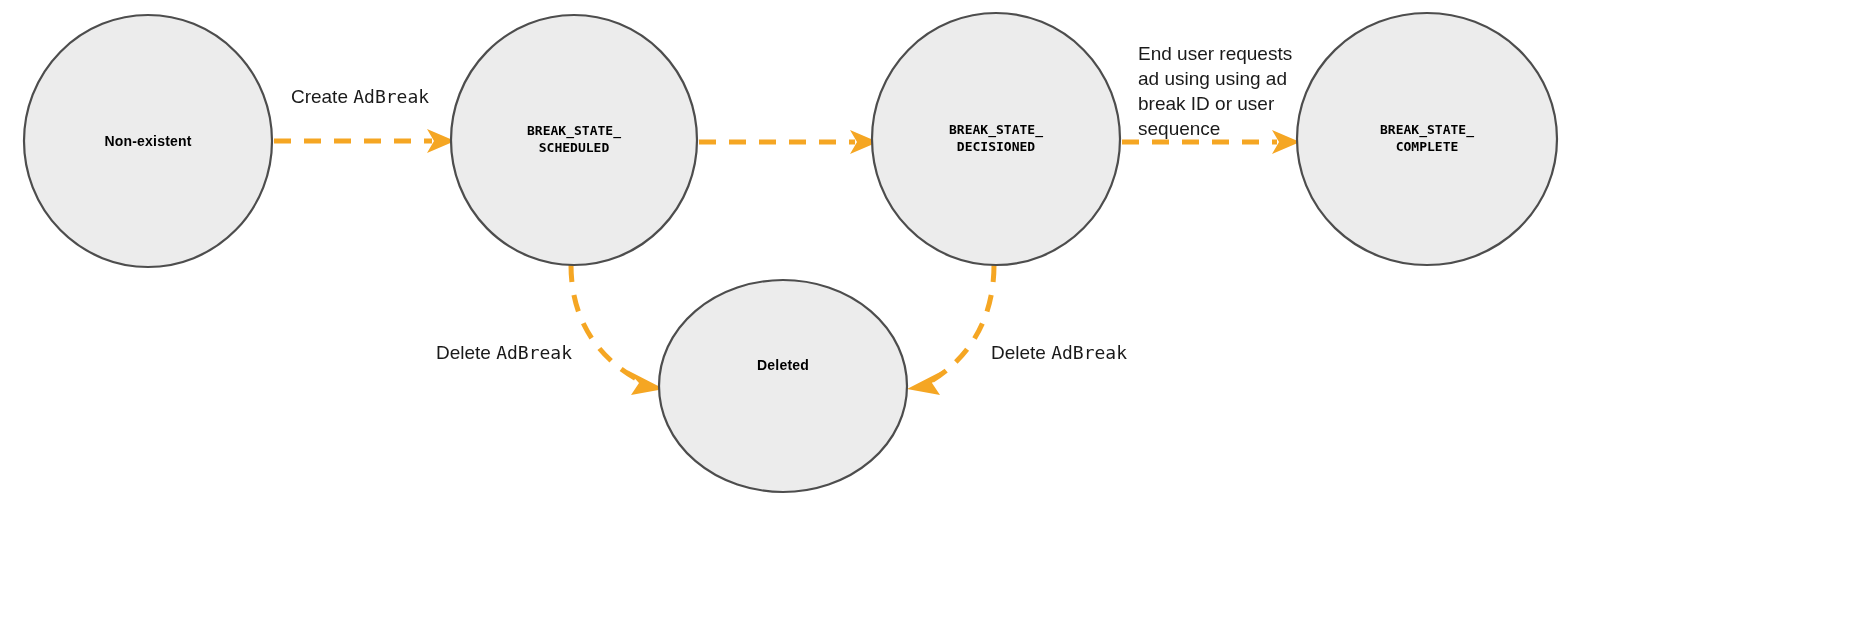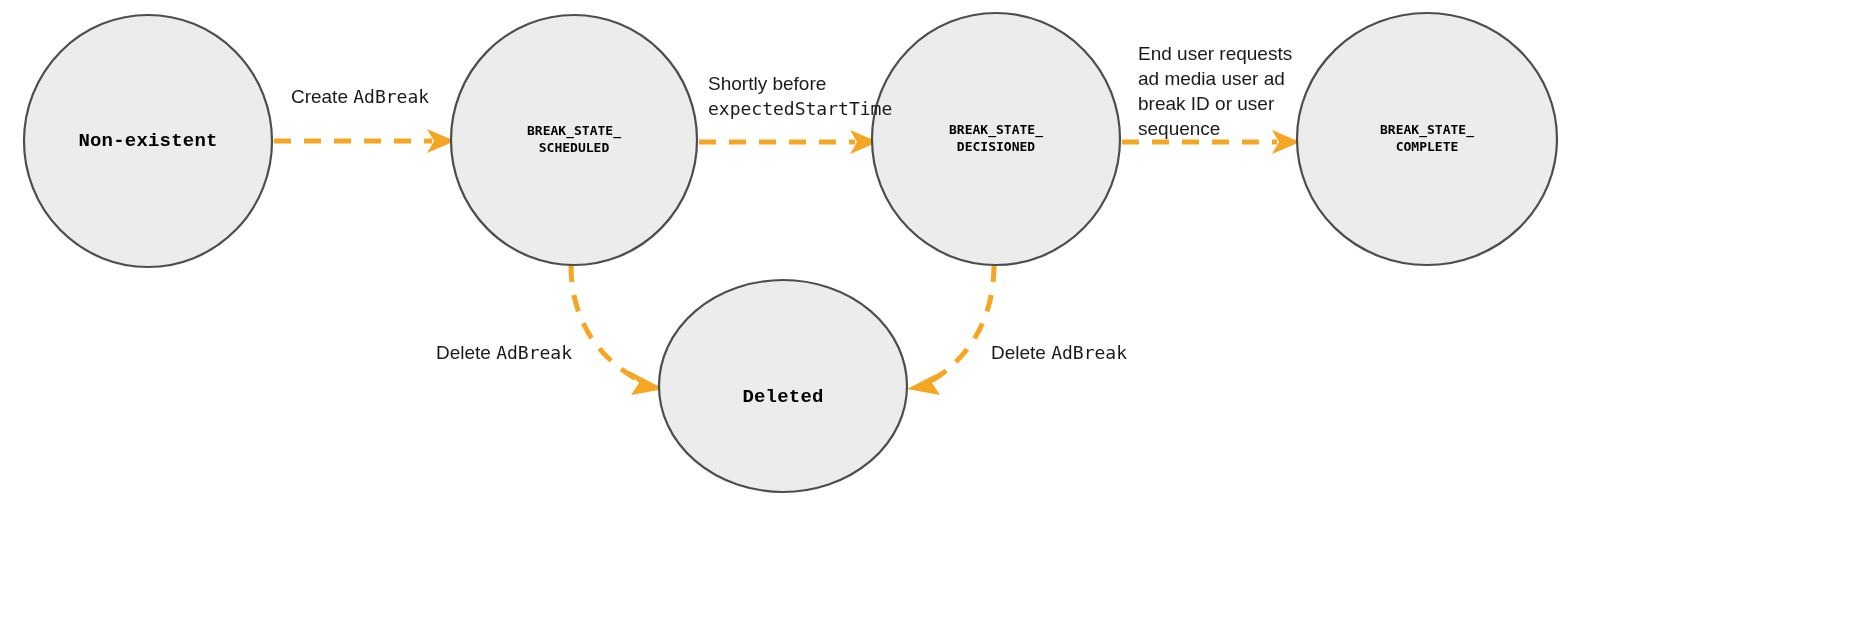--- a/index.html
+++ b/index.html
@@ -44,22 +44,22 @@
     position: absolute;
     text-align: center;
     color: #000000;
     font-weight: bold;
     line-height: 1.30;
     transform: translate(-50%, -50%);
     white-space: pre;
     pointer-events: none;
   }
   .node-label.sans {
-    font-family: Liberation Mono, monospace;
-    font-size: 19px;
+    font-family: Liberation Sans, sans-serif;
+    font-size: 14px;
     letter-spacing: 0.2px;
   }
   .node-label.mono {
     font-family: "DejaVu Sans Mono", monospace;
     font-size: 13px;
     letter-spacing: 0px;
   }
   .edge-label {
     position: absolute;
     color: #1a1a1a;
@@ -124,25 +124,24 @@
   </svg>
 
   <div class="node-label sans" style="left:148px; top:141px;">Non-existent</div>
 
   <div class="node-label mono" style="left:574px; top:140px;">BREAK_STATE_<br>SCHEDULED</div>
 
   <div class="node-label mono" style="left:996px; top:139px;">BREAK_STATE_<br>DECISIONED</div>
 
   <div class="node-label mono" style="left:1427px; top:139px;">BREAK_STATE_<br>COMPLETE</div>
 
-  <div class="node-label sans" style="left:783px; top:397px;">Deleted</div>
+  <div class="node-label sans" style="left:783px; top:365px;">Deleted</div>
 
   <div class="edge-label lbl-center" style="left:360px; top:97px;"><span class="sans-seg">Create </span><span class="mono-seg">AdBreak</span></div>
 
-  <div class="edge-label lbl-left" style="left:708px; top:96px;"><span class="sans-seg">Shortly before</span><br><span class="mono-seg">expectedStartTime</span></div>
 
-  <div class="edge-label lbl-left" style="left:1138px; top:91px;"><span class="sans-seg">End user requests</span><br><span class="sans-seg">ad media user ad</span><br><span class="sans-seg">break ID or user</span><br><span class="sans-seg">sequence</span></div>
+  <div class="edge-label lbl-left" style="left:1138px; top:91px;"><span class="sans-seg">End user requests</span><br><span class="sans-seg">ad using using ad</span><br><span class="sans-seg">break ID or user</span><br><span class="sans-seg">sequence</span></div>
 
   <div class="edge-label lbl-center" style="left:504px; top:353px;"><span class="sans-seg">Delete </span><span class="mono-seg">AdBreak</span></div>
 
   <div class="edge-label lbl-center" style="left:1059px; top:353px;"><span class="sans-seg">Delete </span><span class="mono-seg">AdBreak</span></div>
 
 </div>
 
 </body></html>

